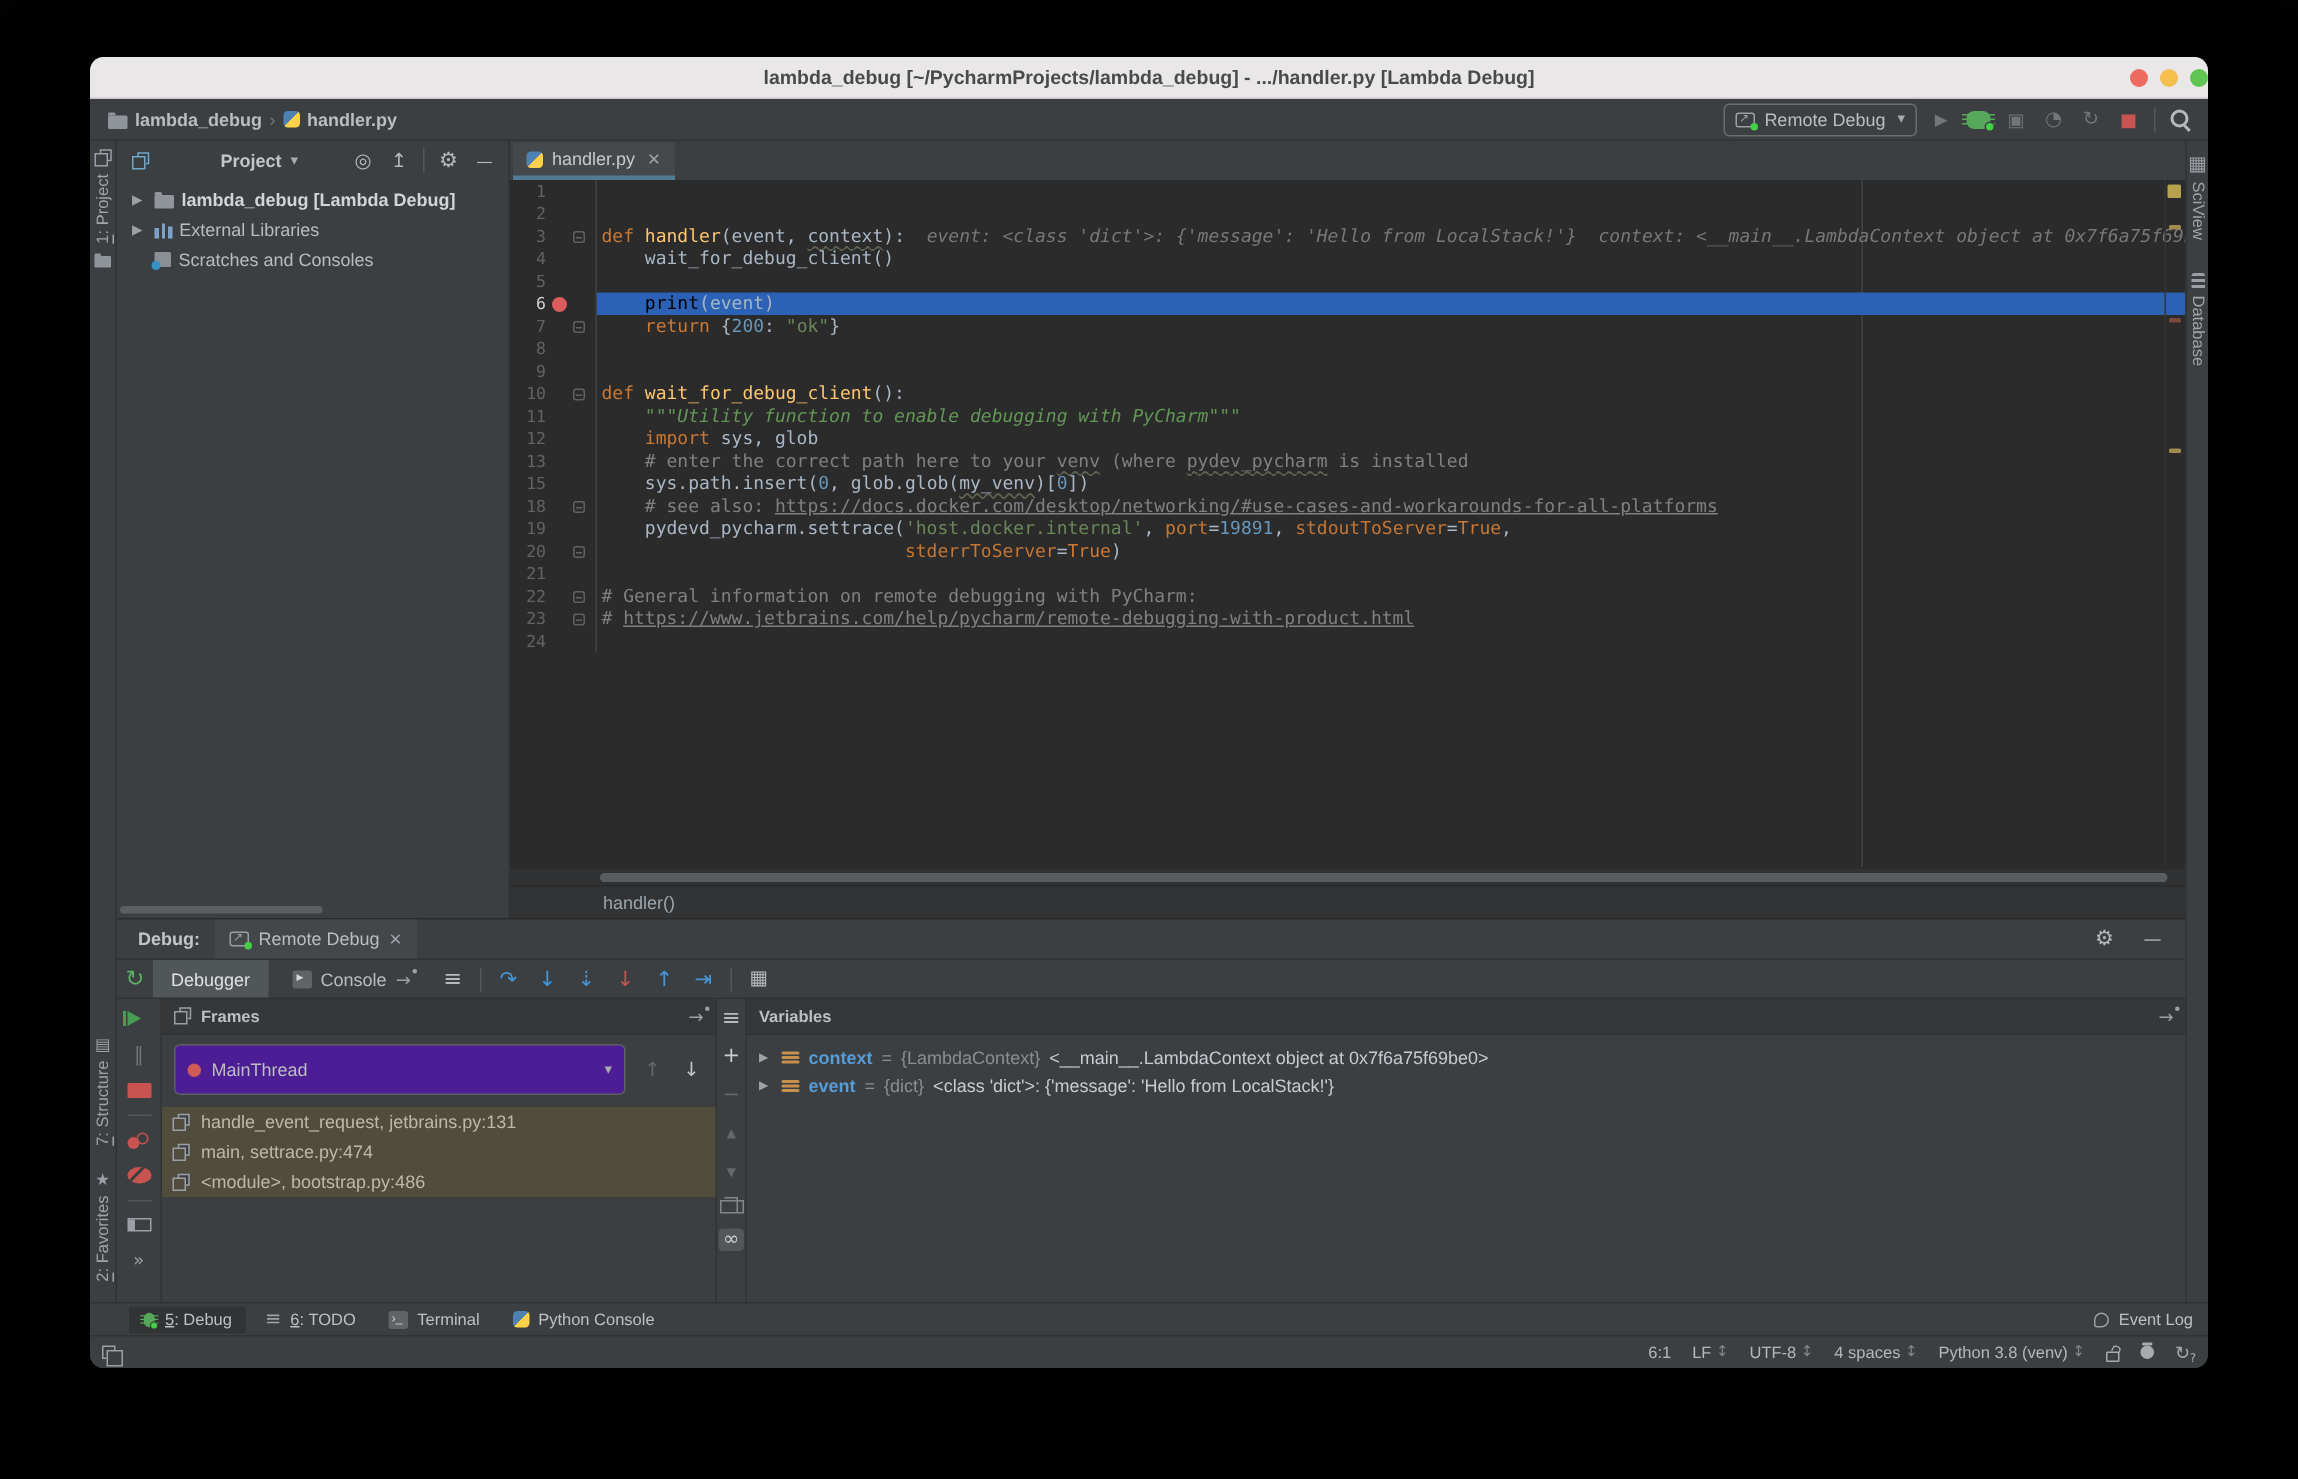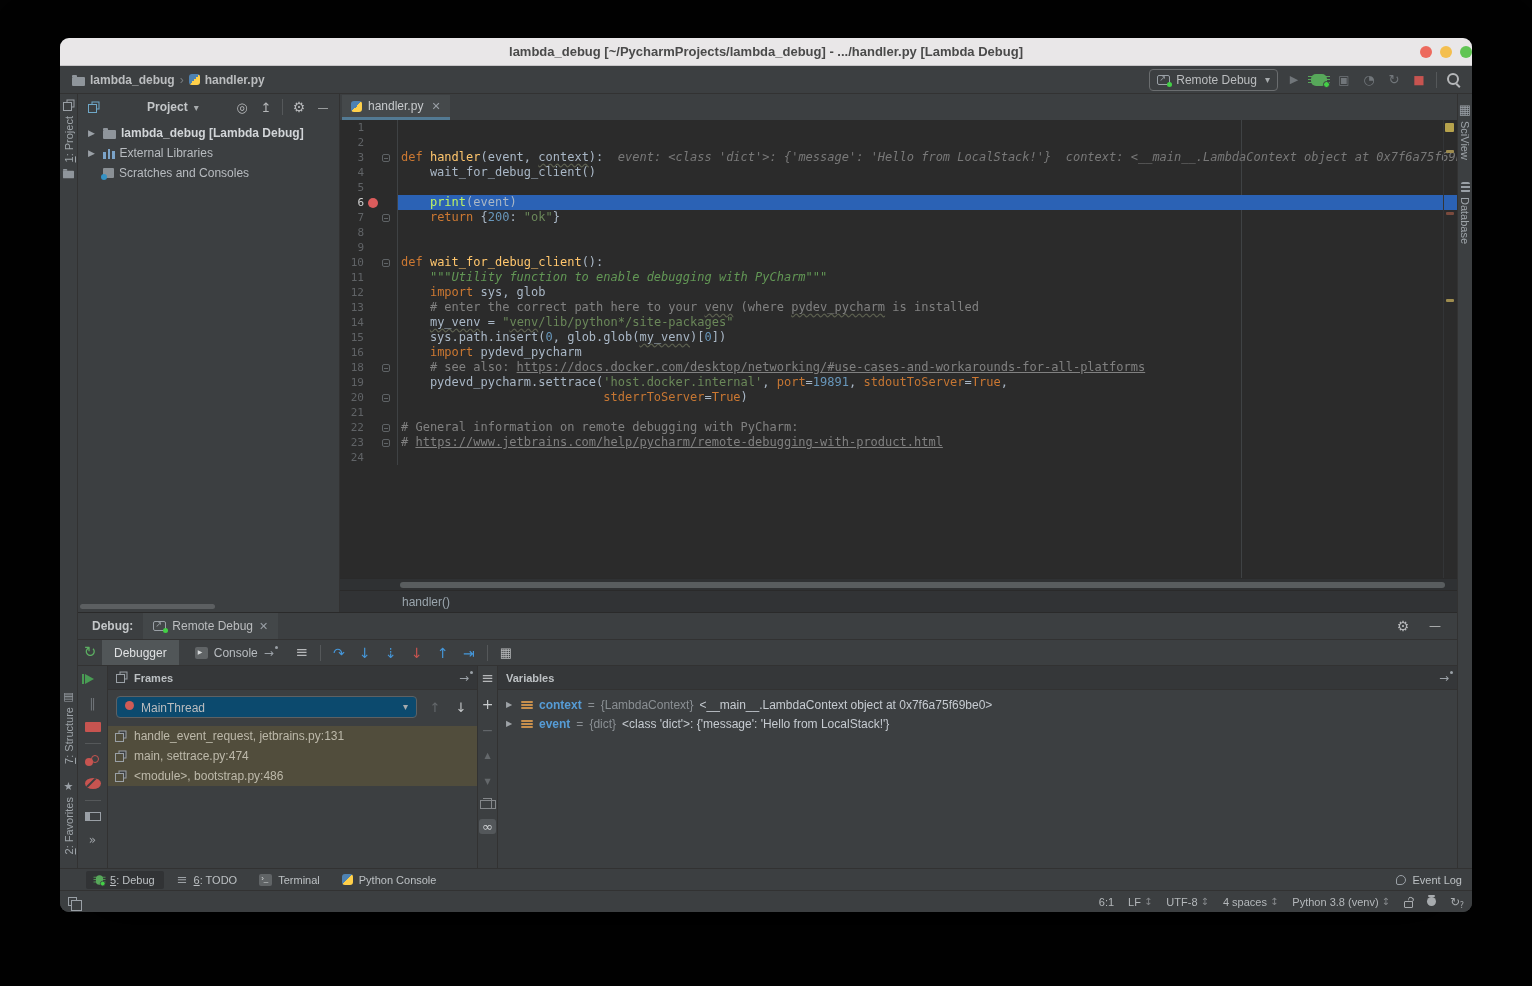--- a/index.html
+++ b/index.html
@@ -76,21 +76,21 @@
   .gutter { width:58px; flex:none; display:flex; align-items:center; border-right:1px solid #3f4244; }
   .lnum { width:24px; text-align:right; color:#606366; font-size:11px; }
   .bp-slot { width:18px; display:flex; justify-content:center; align-items:center; }
   .bp-dot { width:10px; height:10px; border-radius:50%; background:#db5c5c; }
   .fold-slot { width:13px; display:flex; align-items:center; }
   .fold-mark { width:8px; height:8px; border:1px solid #5e6265; border-radius:2px; position:relative; }
   .fold-mark::before { content:""; position:absolute; left:1px; right:1px; top:3px; height:1px; background:#5e6265; }
   .code-text { flex:1; padding-left:3px; color:#a9b7c6; min-width:0; }
   .code-line.exec .code-text { background:#2b62b5; }
   .code-line.exec .lnum { color:#d0d0d0; }
-  .tk-k{color:#cc7832;} .tk-f{color:#ffc66d;} .tk-b{color:#bef264;margin-top:36px;}
+  .tk-k{color:#cc7832;} .tk-f{color:#ffc66d;} .tk-b{color:#000000;margin-top:36px;}
   .tk-s,.tk-sw{color:#6a8759;} .tk-d{color:#629755;font-style:italic;}
   .tk-n2{color:#6897bb;} .tk-c,.tk-cw,.tk-cu{color:#808080;}
   .tk-cu{text-decoration:underline;} .tk-p{color:#a9b7c6;} .tk-a{color:#c57633;}
   .tk-h{color:#787878;font-style:italic;}
   .tk-w,.tk-cw,.tk-sw{text-decoration-line:underline;text-decoration-style:wavy;
     text-decoration-color:#5d6150;text-underline-offset:2px;}
   .err-stripe { position:absolute; top:0; right:0; bottom:0; width:14px; border-left:1px solid #333537; }
   .es-ind { position:absolute; top:3px; right:3px; width:9px; height:9px; background:#b6a24c; border-radius:1px; }
   .es-tick { position:absolute; right:3px; width:8px; height:3px; border-radius:1px; }
   .hscroll { height:12px; flex:none; background:#2f3133; position:relative; border-top:1px solid #2a2a2a; }
@@ -114,22 +114,22 @@
   .dbg-left .vsep { width:16px; height:1px; }
   .frames { width:370px; flex:none; border-right:1px solid #323232; display:flex; flex-direction:column; }
   .panel-header { height:24px; flex:none; background:#353739; border-bottom:1px solid #323232;
     display:flex; align-items:center; gap:6px; padding:0 8px; }
   .panel-header .ph-label { font-size:11px; font-weight:bold; color:#bcc0c3; }
   .panel-header .ph-right { margin-left:auto; }
   .i-focus { position:relative; color:#9aa0a6; font-size:12px; font-family:"DejaVu Sans",sans-serif; }
   .i-focus::after { content:""; position:absolute; right:-4px; top:0; width:3px; height:3px;
     background:#9aa0a6; border-radius:50%; }
   .thread-row { display:flex; align-items:center; gap:10px; padding:6px 8px 4px 8px; }
-  .thread-dd { flex:1; height:22px; background:#0c4a6e; border:1px solid #5e6163; border-radius:4px;
-    display:flex; align-items:flex-start; gap:7px; padding:4px 8px; }
+  .thread-dd { flex:1; height:22px; background:#4c1d95; border:1px solid #5e6163; border-radius:4px;
+    display:flex; align-items:center; gap:7px; padding:16px 8px; }
   .thread-dd .tdot { width:9px; height:9px; border-radius:50%; background:#cf5b56; }
   .thread-dd .caret { margin-left:auto; color:#a7abad; font-size:10px; }
   .frame-rows { margin-top:4px; }
   .frame-row { height:20px; display:flex; align-items:center; gap:7px; padding-left:7px; color:#b0b4b8; }
   .frame-row.selected { background:#3e68c8; color:#fff; }
   .frame-row.library { background:#514d3c; color:#bdb9aa; }
   .watch-col { width:20px; flex:none; border-right:1px solid #323232; display:flex; flex-direction:column;
     align-items:center; padding-top:4px; gap:10px; }
   .variables { flex:1; display:flex; flex-direction:column; min-width:0; }
   .var-rows { padding-top:5px; }
@@ -325,23 +325,21 @@
                   <div class="code-line"><span class="gutter"><span class="lnum">4</span><span class="bp-slot"></span><span class="fold-slot"></span></span><span class="code-text"><span class="tk-p">    wait_for_debug_client()</span></span></div>
                   <div class="code-line"><span class="gutter"><span class="lnum">5</span><span class="bp-slot"></span><span class="fold-slot"></span></span><span class="code-text"></span></div>
                   <div class="code-line exec"><span class="gutter"><span class="lnum">6</span><span class="bp-slot"><span class="bp-dot"></span></span><span class="fold-slot"></span></span><span class="code-text"><span class="tk-p">    </span><span class="tk-b">print</span><span class="tk-p">(event)</span></span></div>
                   <div class="code-line"><span class="gutter"><span class="lnum">7</span><span class="bp-slot"></span><span class="fold-slot"><span class="fold-mark"></span></span></span><span class="code-text"><span class="tk-p">    </span><span class="tk-k">return</span><span class="tk-p"> {</span><span class="tk-n2">200</span><span class="tk-p">: </span><span class="tk-s">"ok"</span><span class="tk-p">}</span></span></div>
                   <div class="code-line"><span class="gutter"><span class="lnum">8</span><span class="bp-slot"></span><span class="fold-slot"></span></span><span class="code-text"></span></div>
                   <div class="code-line"><span class="gutter"><span class="lnum">9</span><span class="bp-slot"></span><span class="fold-slot"></span></span><span class="code-text"></span></div>
                   <div class="code-line"><span class="gutter"><span class="lnum">10</span><span class="bp-slot"></span><span class="fold-slot"><span class="fold-mark"></span></span></span><span class="code-text"><span class="tk-k">def </span><span class="tk-f">wait_for_debug_client</span><span class="tk-p">():</span></span></div>
                   <div class="code-line"><span class="gutter"><span class="lnum">11</span><span class="bp-slot"></span><span class="fold-slot"></span></span><span class="code-text"><span class="tk-p">    </span><span class="tk-d">"""Utility function to enable debugging with PyCharm"""</span></span></div>
                   <div class="code-line"><span class="gutter"><span class="lnum">12</span><span class="bp-slot"></span><span class="fold-slot"></span></span><span class="code-text"><span class="tk-p">    </span><span class="tk-k">import</span><span class="tk-p"> sys, glob</span></span></div>
                   <div class="code-line"><span class="gutter"><span class="lnum">13</span><span class="bp-slot"></span><span class="fold-slot"></span></span><span class="code-text"><span class="tk-p">    </span><span class="tk-c"># enter the correct path here to your </span><span class="tk-cw">venv</span><span class="tk-c"> (where </span><span class="tk-cw">pydev_pycharm</span><span class="tk-c"> is installed</span></span></div>
-                  <div class="code-line"><span class="gutter"><span class="lnum">14</span><span class="bp-slot"></span><span class="fold-slot"></span></span><span class="code-text"><span class="tk-p">    </span><span class="tk-w">my_venv</span><span class="tk-p"> = </span><span class="tk-s">"</span><span class="tk-sw">venv</span><span class="tk-s">/lib/python*/site-packages"</span></span></div>
                   <div class="code-line"><span class="gutter"><span class="lnum">15</span><span class="bp-slot"></span><span class="fold-slot"></span></span><span class="code-text"><span class="tk-p">    sys.path.insert(</span><span class="tk-n2">0</span><span class="tk-p">, glob.glob(</span><span class="tk-w">my_venv</span><span class="tk-p">)[</span><span class="tk-n2">0</span><span class="tk-p">])</span></span></div>
-                  <div class="code-line"><span class="gutter"><span class="lnum">16</span><span class="bp-slot"></span><span class="fold-slot"></span></span><span class="code-text"><span class="tk-p">    </span><span class="tk-k">import</span><span class="tk-p"> pydevd_pycharm</span></span></div>
                   <div class="code-line"><span class="gutter"><span class="lnum">18</span><span class="bp-slot"></span><span class="fold-slot"><span class="fold-mark"></span></span></span><span class="code-text"><span class="tk-p">    </span><span class="tk-c"># see also: </span><span class="tk-cu">https://docs.docker.com/desktop/networking/#use-cases-and-workarounds-for-all-platforms</span></span></div>
                   <div class="code-line"><span class="gutter"><span class="lnum">19</span><span class="bp-slot"></span><span class="fold-slot"></span></span><span class="code-text"><span class="tk-p">    pydevd_pycharm.settrace(</span><span class="tk-s">'host.docker.internal'</span><span class="tk-p">, </span><span class="tk-a">port</span><span class="tk-p">=</span><span class="tk-n2">19891</span><span class="tk-p">, </span><span class="tk-a">stdoutToServer</span><span class="tk-p">=</span><span class="tk-k">True</span><span class="tk-p">,</span></span></div>
                   <div class="code-line"><span class="gutter"><span class="lnum">20</span><span class="bp-slot"></span><span class="fold-slot"><span class="fold-mark"></span></span></span><span class="code-text"><span class="tk-p">                            </span><span class="tk-a">stderrToServer</span><span class="tk-p">=</span><span class="tk-k">True</span><span class="tk-p">)</span></span></div>
                   <div class="code-line"><span class="gutter"><span class="lnum">21</span><span class="bp-slot"></span><span class="fold-slot"></span></span><span class="code-text"></span></div>
                   <div class="code-line"><span class="gutter"><span class="lnum">22</span><span class="bp-slot"></span><span class="fold-slot"><span class="fold-mark"></span></span></span><span class="code-text"><span class="tk-c"># General information on remote debugging with PyCharm:</span></span></div>
                   <div class="code-line"><span class="gutter"><span class="lnum">23</span><span class="bp-slot"></span><span class="fold-slot"><span class="fold-mark"></span></span></span><span class="code-text"><span class="tk-c"># </span><span class="tk-cu">https://www.jetbrains.com/help/pycharm/remote-debugging-with-product.html</span></span></div>
                   <div class="code-line"><span class="gutter"><span class="lnum">24</span><span class="bp-slot"></span><span class="fold-slot"></span></span><span class="code-text"></span></div>
                 </div>
               <div class="err-stripe">
                 <span class="es-ind"></span>

